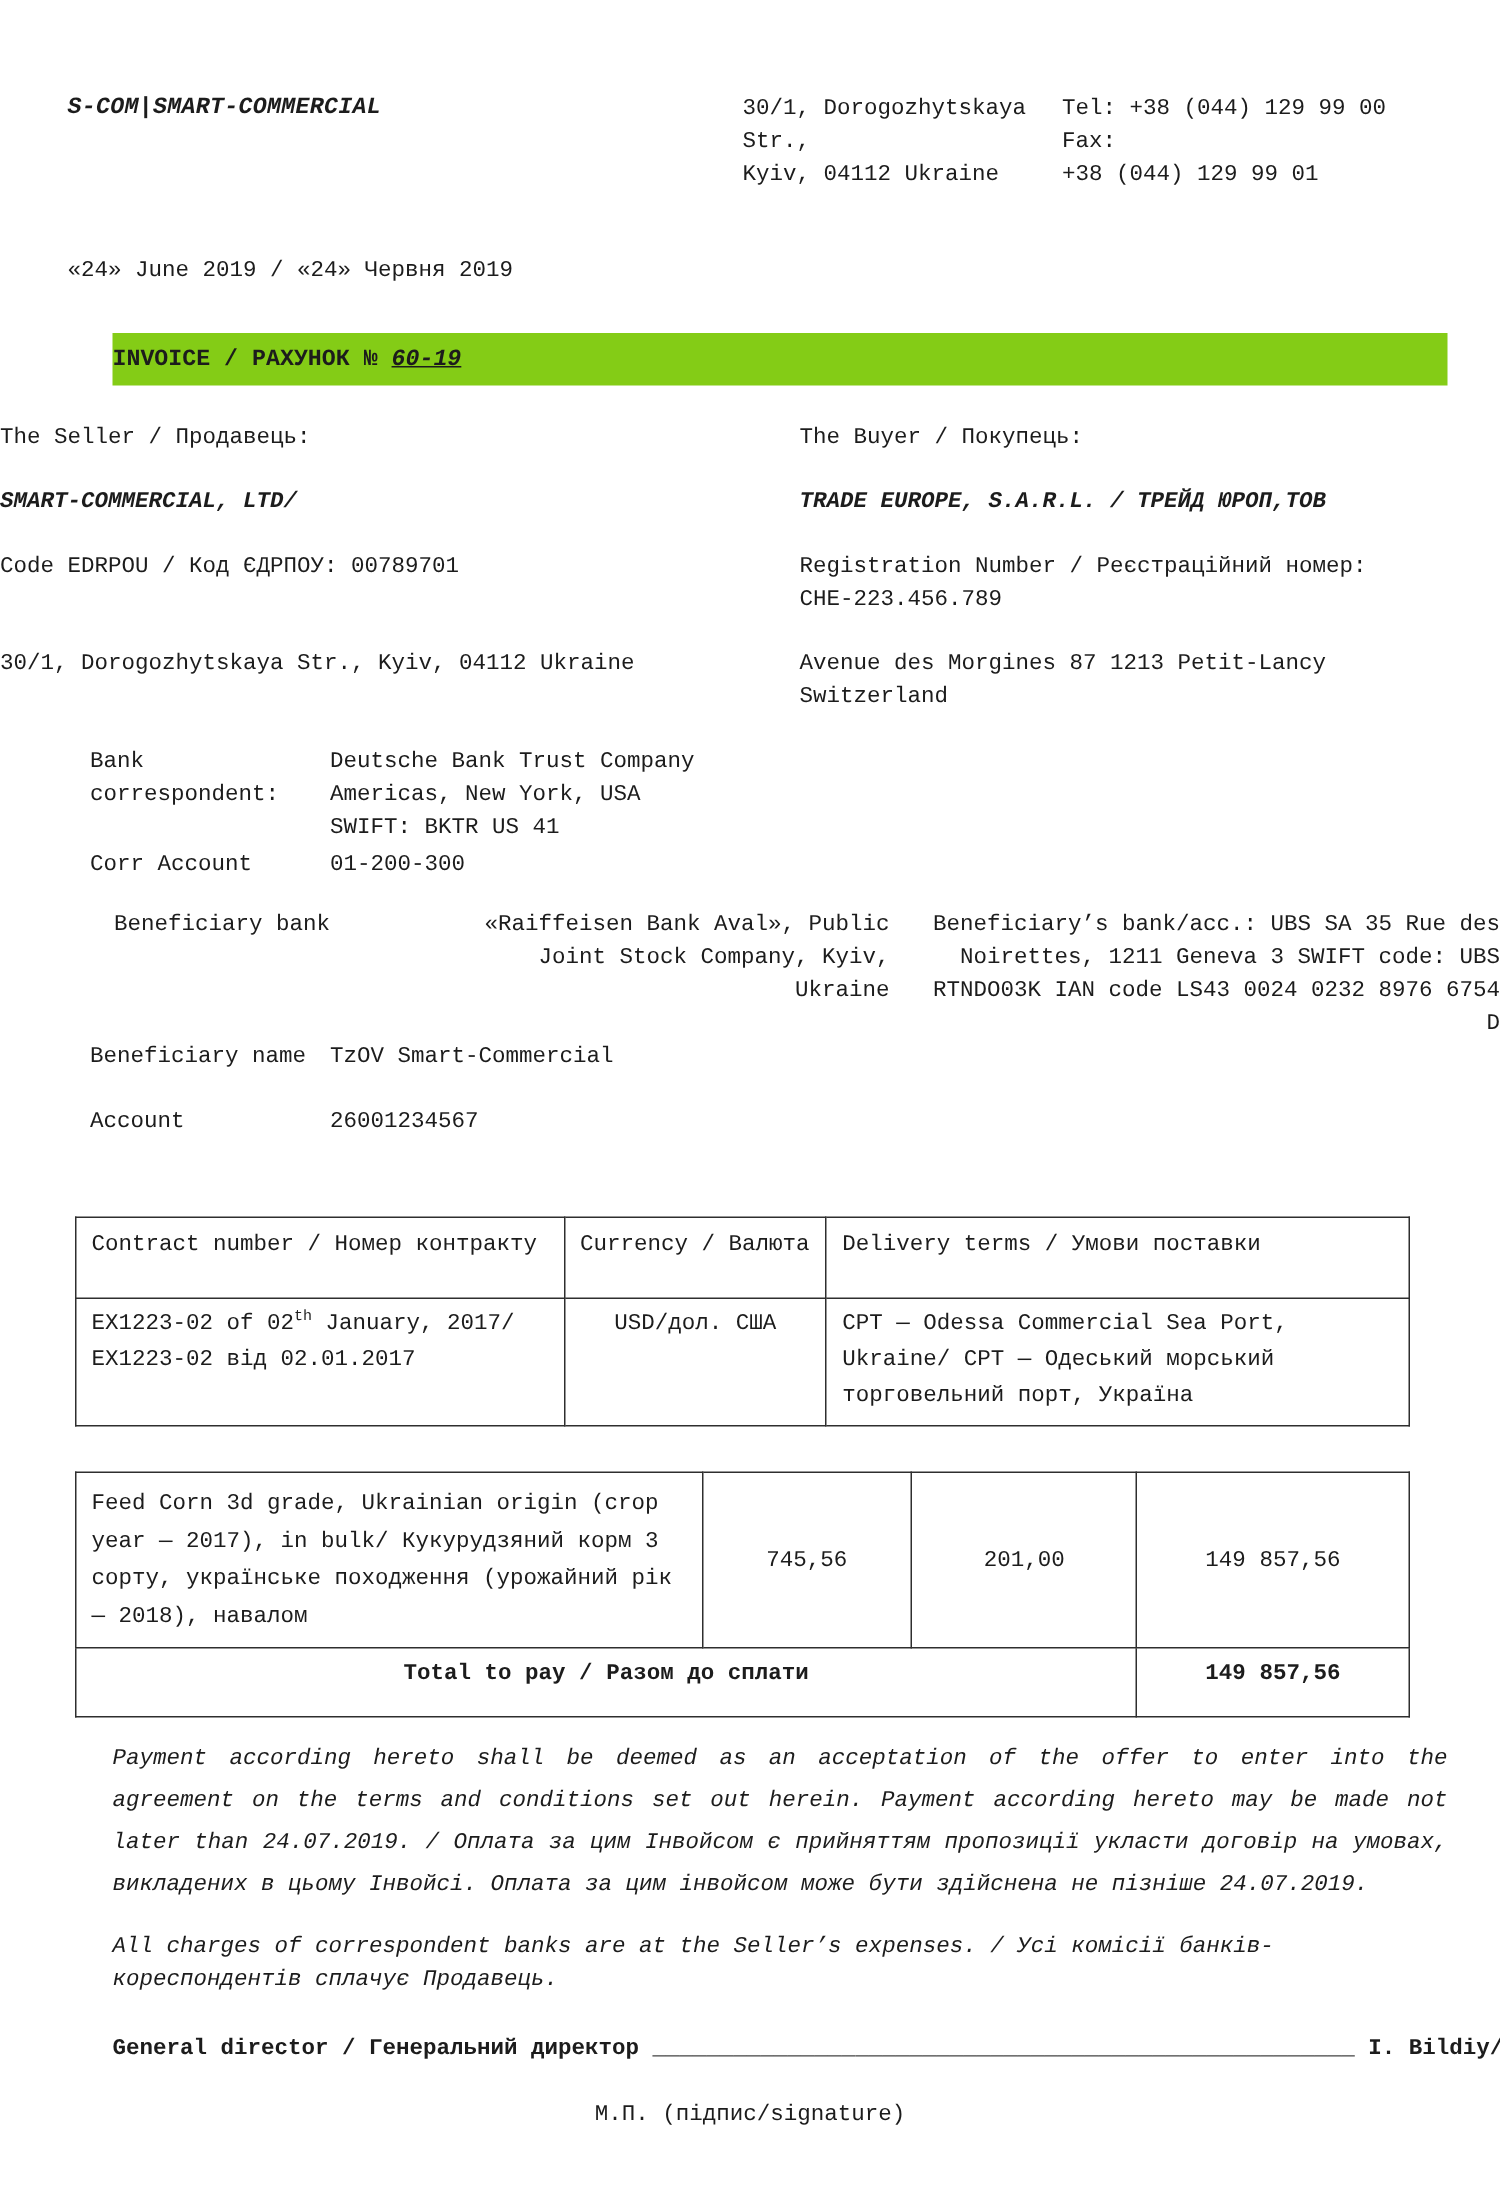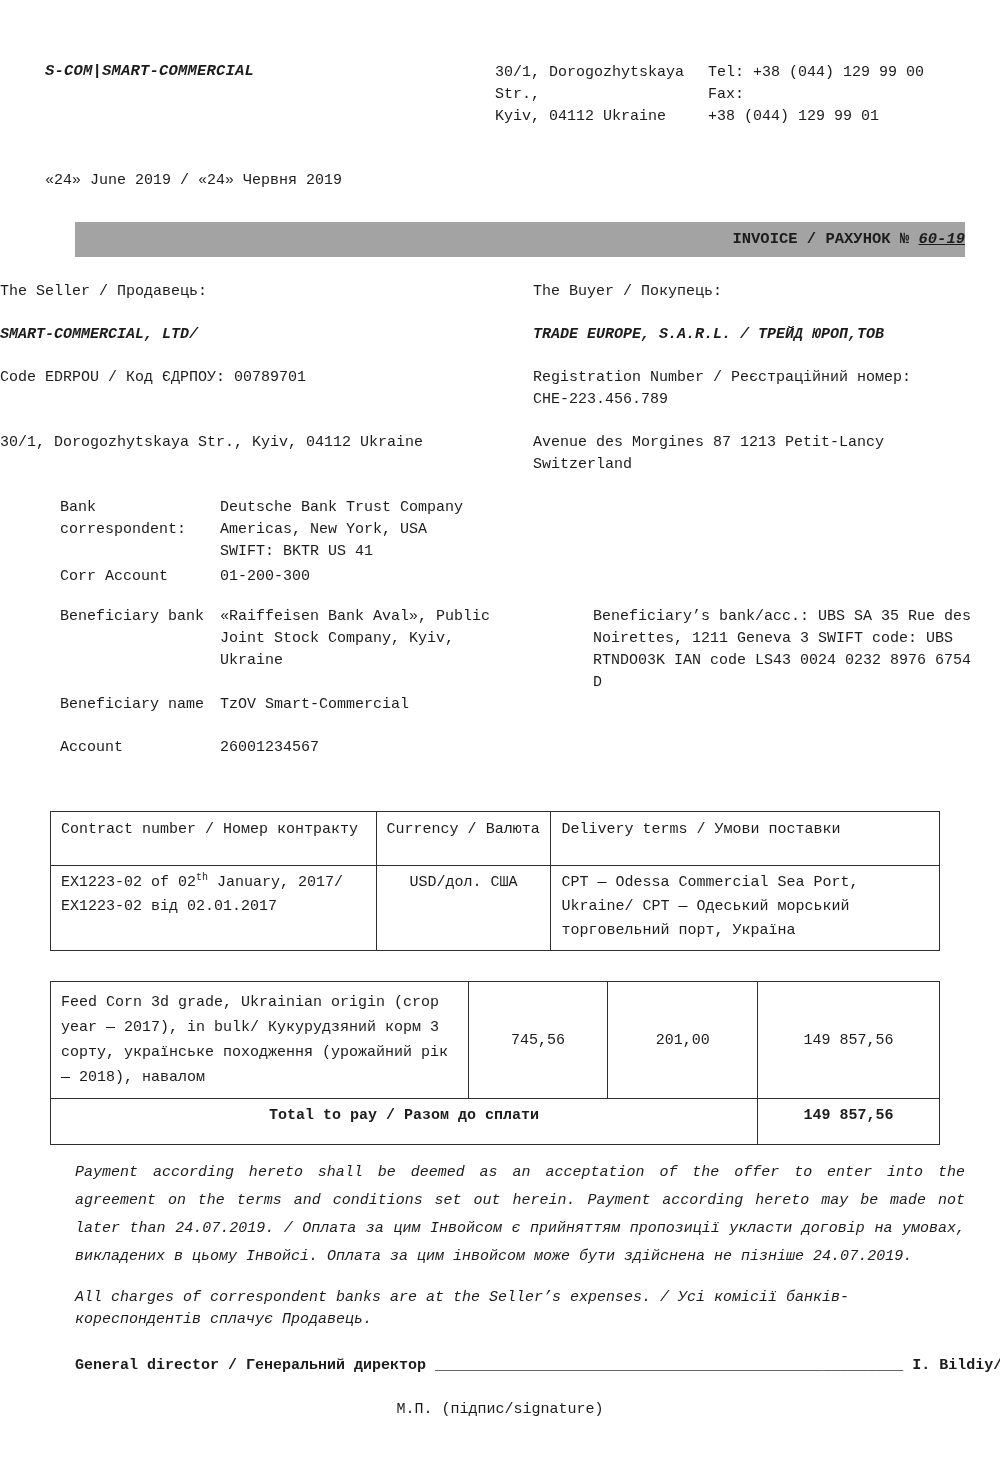--- a/index.html
+++ b/index.html
@@ -9,36 +9,36 @@
     position:relative; overflow:hidden;
   }
   .header { display:flex; padding:62px 0 0 45px; }
   .company { font-weight:bold; font-style:italic; width:450px; font-size:15.5px; letter-spacing:0.2px; }
   .hdr-address { width:213px; line-height:22px; white-space:pre-line; }
   .hdr-phones { width:250px; line-height:22px; white-space:pre-line; }
 
   .date-line { margin:42px 0 0 45px; line-height:22px; }
 
   .title-row {
-    margin:30px 35px 0 75px; background:#a3a3a3; text-align:right;
+    margin:30px 35px 0 75px; background:#84cc16; text-align:left;
     padding:8px 0 9px; font-weight:bold; font-size:15.5px;
   }
   .invoice-number { font-style:italic; text-decoration:underline; }
 
   .two-col { margin-top:24px; }
   .pair-row { display:grid; grid-template-columns:533px 400px; margin-bottom:21px; }
   .pair-row div { line-height:22px; white-space:pre-line; }
   .party-name { font-weight:bold; font-style:italic; }
 
   .bank-section { margin-top:0; padding-left:60px; }
   .bank-row { display:grid; grid-template-columns:160px 373px 407px; }
   .bank-row div { line-height:22px; white-space:pre-line; }
   .bank-row.r1 { margin-bottom:3px; }
   .bank-row.r2 { margin-bottom:18px; }
-  .bank-row.r3 { min-height:80px; }
+  .bank-row.r3 { min-height:80px;text-align:right; }
   .bank-row.r4 { margin-bottom:21px; }
 
   table { border-collapse:collapse; margin-left:50px; width:890px; }
   th, td { border:1.5px solid #2e2e2e; box-sizing:border-box; }
 
   .contract-table { margin-top:52px; }
   .contract-table th { font-weight:normal; text-align:left; vertical-align:top; padding:6px 10px 24px; line-height:23px; }
   .contract-table td { padding:5px 10px 7px; vertical-align:top; line-height:24px; }
   .contract-table td.currency { text-align:center; }
   sup { font-size:10px; vertical-align:super; line-height:0; }

